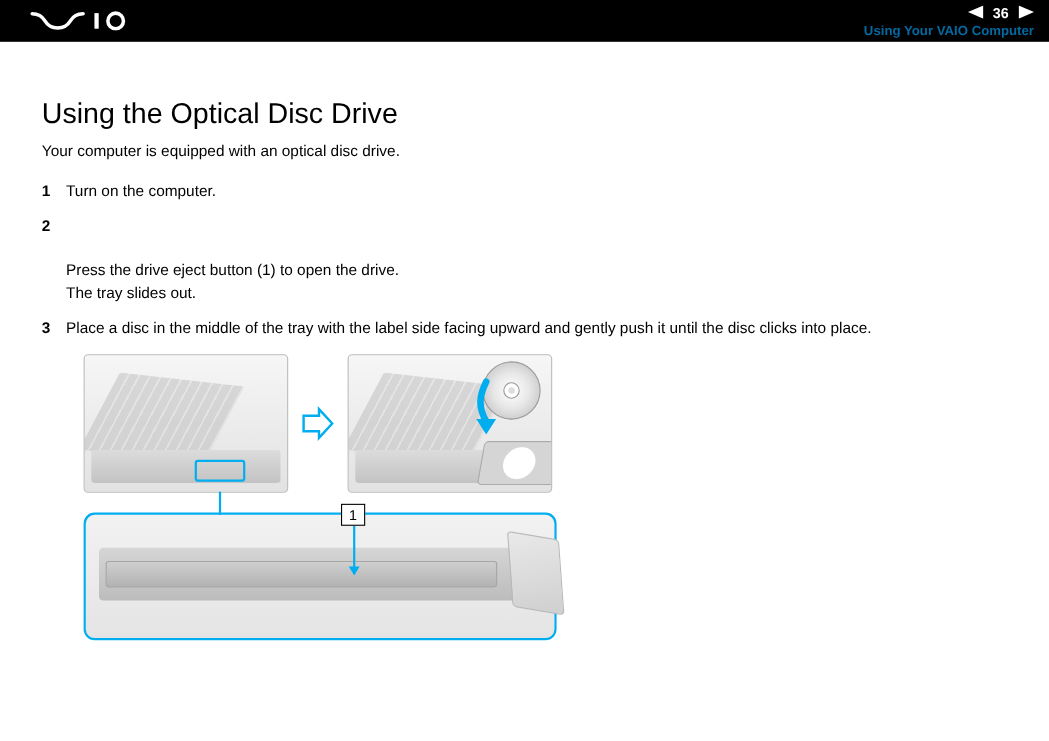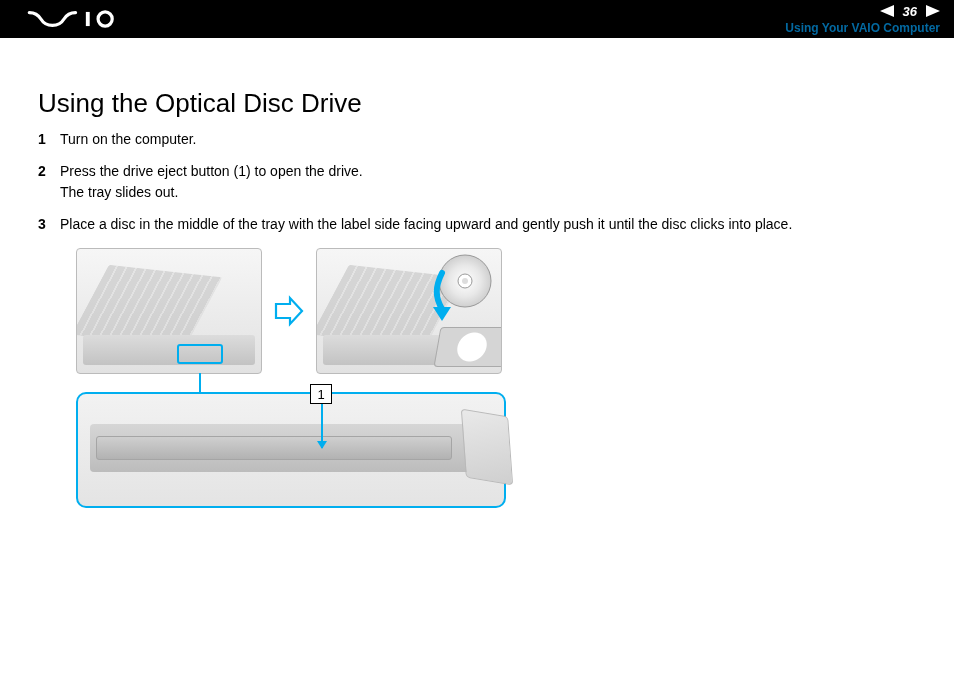--- a/index.html
+++ b/index.html
@@ -5,21 +5,21 @@
   * { box-sizing: border-box; margin: 0; padding: 0; }
   html, body { width: 954px; height: 674px; font-family: Arial, Helvetica, sans-serif; background: #fff; color: #000; }
   .page { width: 954px; height: 674px; position: relative; }
 
   
   .header-bar { width: 100%; height: 38px; background: #000; display: flex; align-items: center; justify-content: space-between; padding: 0 14px 0 18px; }
   .vaio-logo { color: #fff; font-weight: 300; letter-spacing: 2px; font-size: 24px; display: flex; align-items: center; gap: 0; }
   .vaio-logo svg { height: 18px; }
   .header-right { display: flex; align-items: center; gap: 6px; }
   .nav-arrow { display: flex; align-items: center; }
-  .page-num { color: #fff; font-style: italic; font-weight: bold; font-size: 13px; margin: 0 3px; }
+  .page-num { color: #fff; font-weight: bold; font-size: 13px; margin: 0 3px; }
   .header-stack { display: flex; flex-direction: column; align-items: flex-end; gap: 2px; }
 
   
   .content { padding: 50px 18px 20px 38px; }
   h1 { font-size: 26px; font-weight: 400; margin-bottom: 10px; color: #000; }
   .intro { font-size: 14px; margin-bottom: 18px; }
   h2 { font-size: 18px; font-weight: 400; color: #8b8b8b; margin-bottom: 10px; }
 
   .steps { list-style: none; }
   .step { display: flex; align-items: flex-start; margin-bottom: 12px; font-size: 14px; line-height: 1.45; }
@@ -85,29 +85,30 @@
               <polygon points="0,0 0,12 14,6" fill="#fff"></polygon>
             </svg>
         </span>
       </div>
       <div style="color:#0369a1;font-weight:bold;font-size:12px;">Using Your VAIO Computer</div>
     </div>
   </div>
 
   <div class="content">
     <h1>Using the Optical Disc Drive</h1>
+    <p class="intro">Your computer is equipped with an optical disc drive.</p>
 
     <div class="steps">
       <div class="step">
         <div class="step-num">1</div>
         <div class="step-text">Turn on the computer.</div>
       </div>
       <div class="step">
         <div class="step-num">2</div>
-        <div class="step-text" style="white-space:pre-line;">Press the drive eject button (1) to open the drive.
+        <div class="step-text" style="white-space:pre-line;margin-top:40px;">Press the drive eject button (1) to open the drive.
 The tray slides out.</div>
       </div>
       <div class="step">
         <div class="step-num">3</div>
         <div class="step-text">Place a disc in the middle of the tray with the label side facing upward and gently push it until the disc clicks into place.</div>
       </div>
     </div>
 
     <div class="illus-wrap illus-rel">
       <div class="illus-top">

